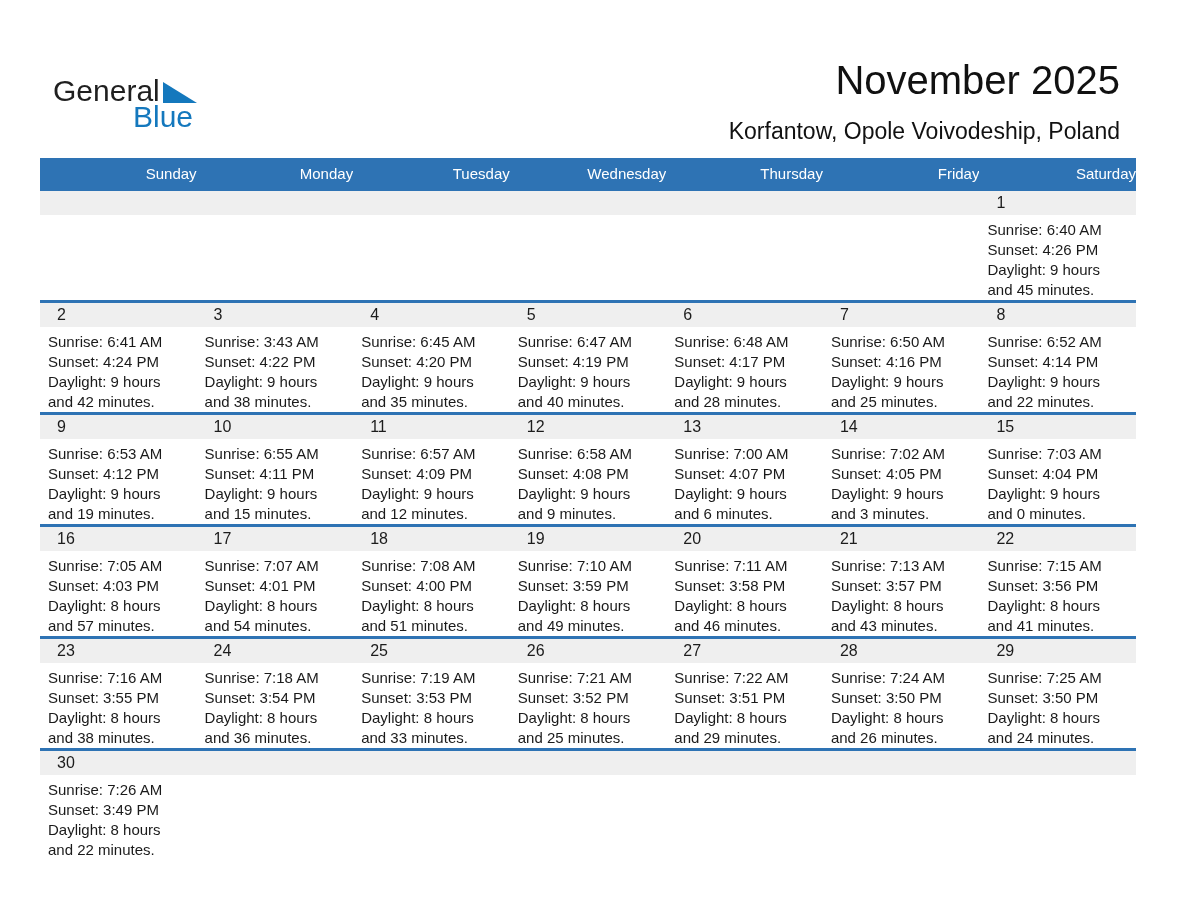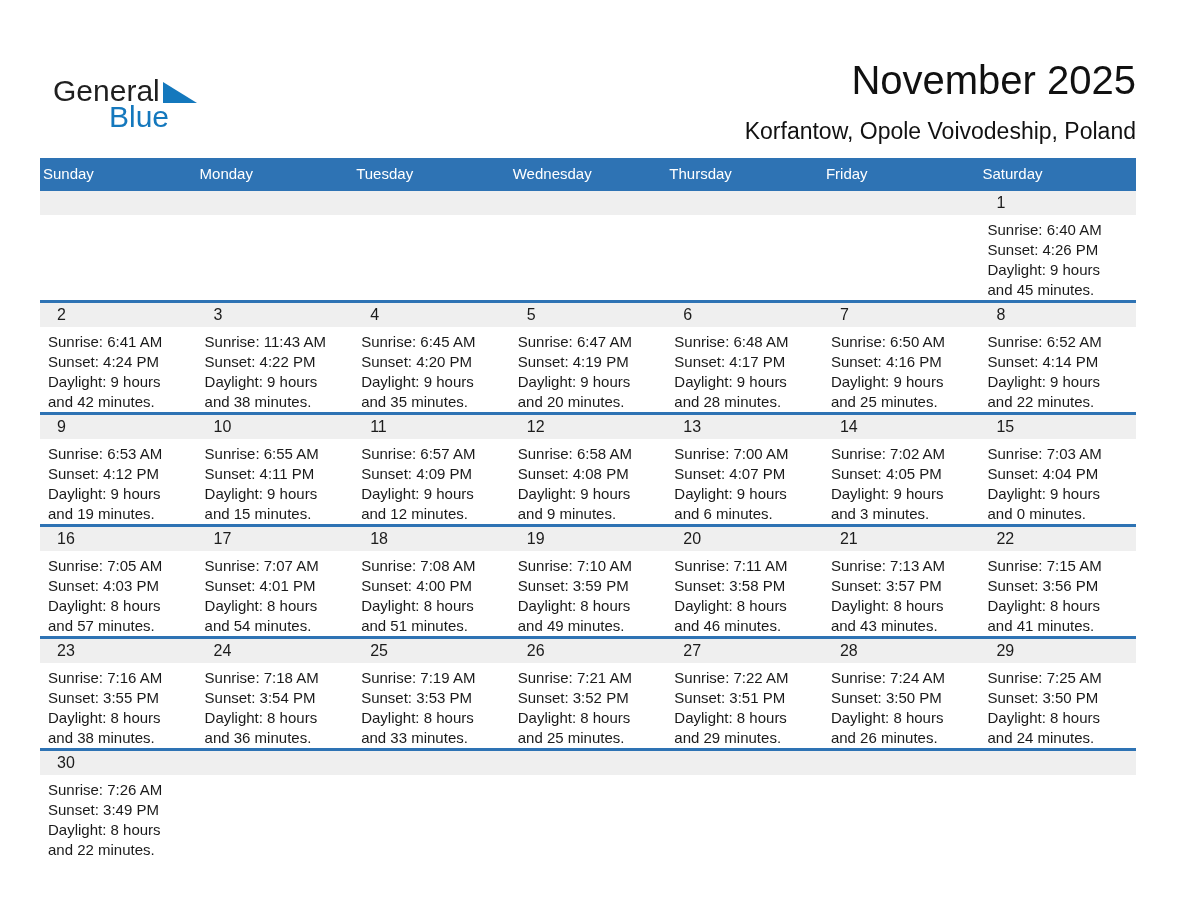--- a/index.html
+++ b/index.html
@@ -4,31 +4,31 @@
 <style>
   html,body{margin:0;padding:0;background:#ffffff;}
   body{width:1188px;height:918px;font-family:"Liberation Sans",sans-serif;color:#1a1a1a;position:relative;overflow:hidden;}
   .content{position:absolute;left:40px;top:0;width:1096px;height:796px;}
 
   
   .logo{position:absolute;left:13px;top:76px;}
   .logo-row1{display:flex;align-items:flex-start;}
   .logo-general{font-size:30px;letter-spacing:0px;color:#1f1f1f;line-height:30px;}
   .logo-triangle{margin-left:3px;margin-top:6px;}
-  .logo-blue{font-size:30px;color:#1478bd;line-height:30px;margin-left:56px;margin-top:-4px;}
+  .logo-blue{font-size:30px;color:#1478bd;line-height:30px;margin-left:80px;margin-top:-4px;}
 
   
-  .titles{position:absolute;right:0;top:58px;text-align:right;}
+  .titles{position:absolute;right:16px;top:58px;text-align:right;}
   .title{font-size:40px;color:#111;line-height:44px;}
   .subtitle{font-size:23px;color:#111;line-height:26px;margin-top:16px;}
 
   
   .cal{position:absolute;left:0;top:158px;width:1096px;}
   .cal-head{display:flex;background:#2e73b4;height:30px;align-items:center;}
-  .dayname{flex:1;color:#ffffff;font-size:15px;padding-left:3px;box-sizing:border-box;overflow:hidden;white-space:nowrap;}
+  .dayname{flex:1;color:#ffffff;font-size:15px;padding-left:3px;box-sizing:border-box;overflow:hidden;white-space:nowrap;text-align:right;}
   .week{display:flex;border-top:3px solid #2e73b4;min-height:106px;}
   .cell{flex:1;overflow:hidden;}
   .daynum{background:#efefef;height:24px;line-height:24px;font-size:16px;padding-left:17px;color:#1c1c1c;}
   .details{padding:5px 4px 0 8px;font-size:15px;line-height:20px;color:#1a1a1a;}
 </style>
 </head>
 <body>
 
 <div class="content">
 
@@ -129,42 +129,42 @@
             <div class="details">
               <div>Sunrise: 6:41 AM</div>
               <div>Sunset: 4:24 PM</div>
               <div>Daylight: 9 hours</div>
               <div>and 42 minutes.</div>
             </div>
           </div>
           <div class="cell">
             <div class="daynum">3</div>
             <div class="details">
-              <div>Sunrise: 11:43 AM</div>
+              <div>Sunrise: 3:43 AM</div>
               <div>Sunset: 4:22 PM</div>
               <div>Daylight: 9 hours</div>
               <div>and 38 minutes.</div>
             </div>
           </div>
           <div class="cell">
             <div class="daynum">4</div>
             <div class="details">
               <div>Sunrise: 6:45 AM</div>
               <div>Sunset: 4:20 PM</div>
               <div>Daylight: 9 hours</div>
               <div>and 35 minutes.</div>
             </div>
           </div>
           <div class="cell">
             <div class="daynum">5</div>
             <div class="details">
               <div>Sunrise: 6:47 AM</div>
               <div>Sunset: 4:19 PM</div>
               <div>Daylight: 9 hours</div>
-              <div>and 20 minutes.</div>
+              <div>and 40 minutes.</div>
             </div>
           </div>
           <div class="cell">
             <div class="daynum">6</div>
             <div class="details">
               <div>Sunrise: 6:48 AM</div>
               <div>Sunset: 4:17 PM</div>
               <div>Daylight: 9 hours</div>
               <div>and 28 minutes.</div>
             </div>

